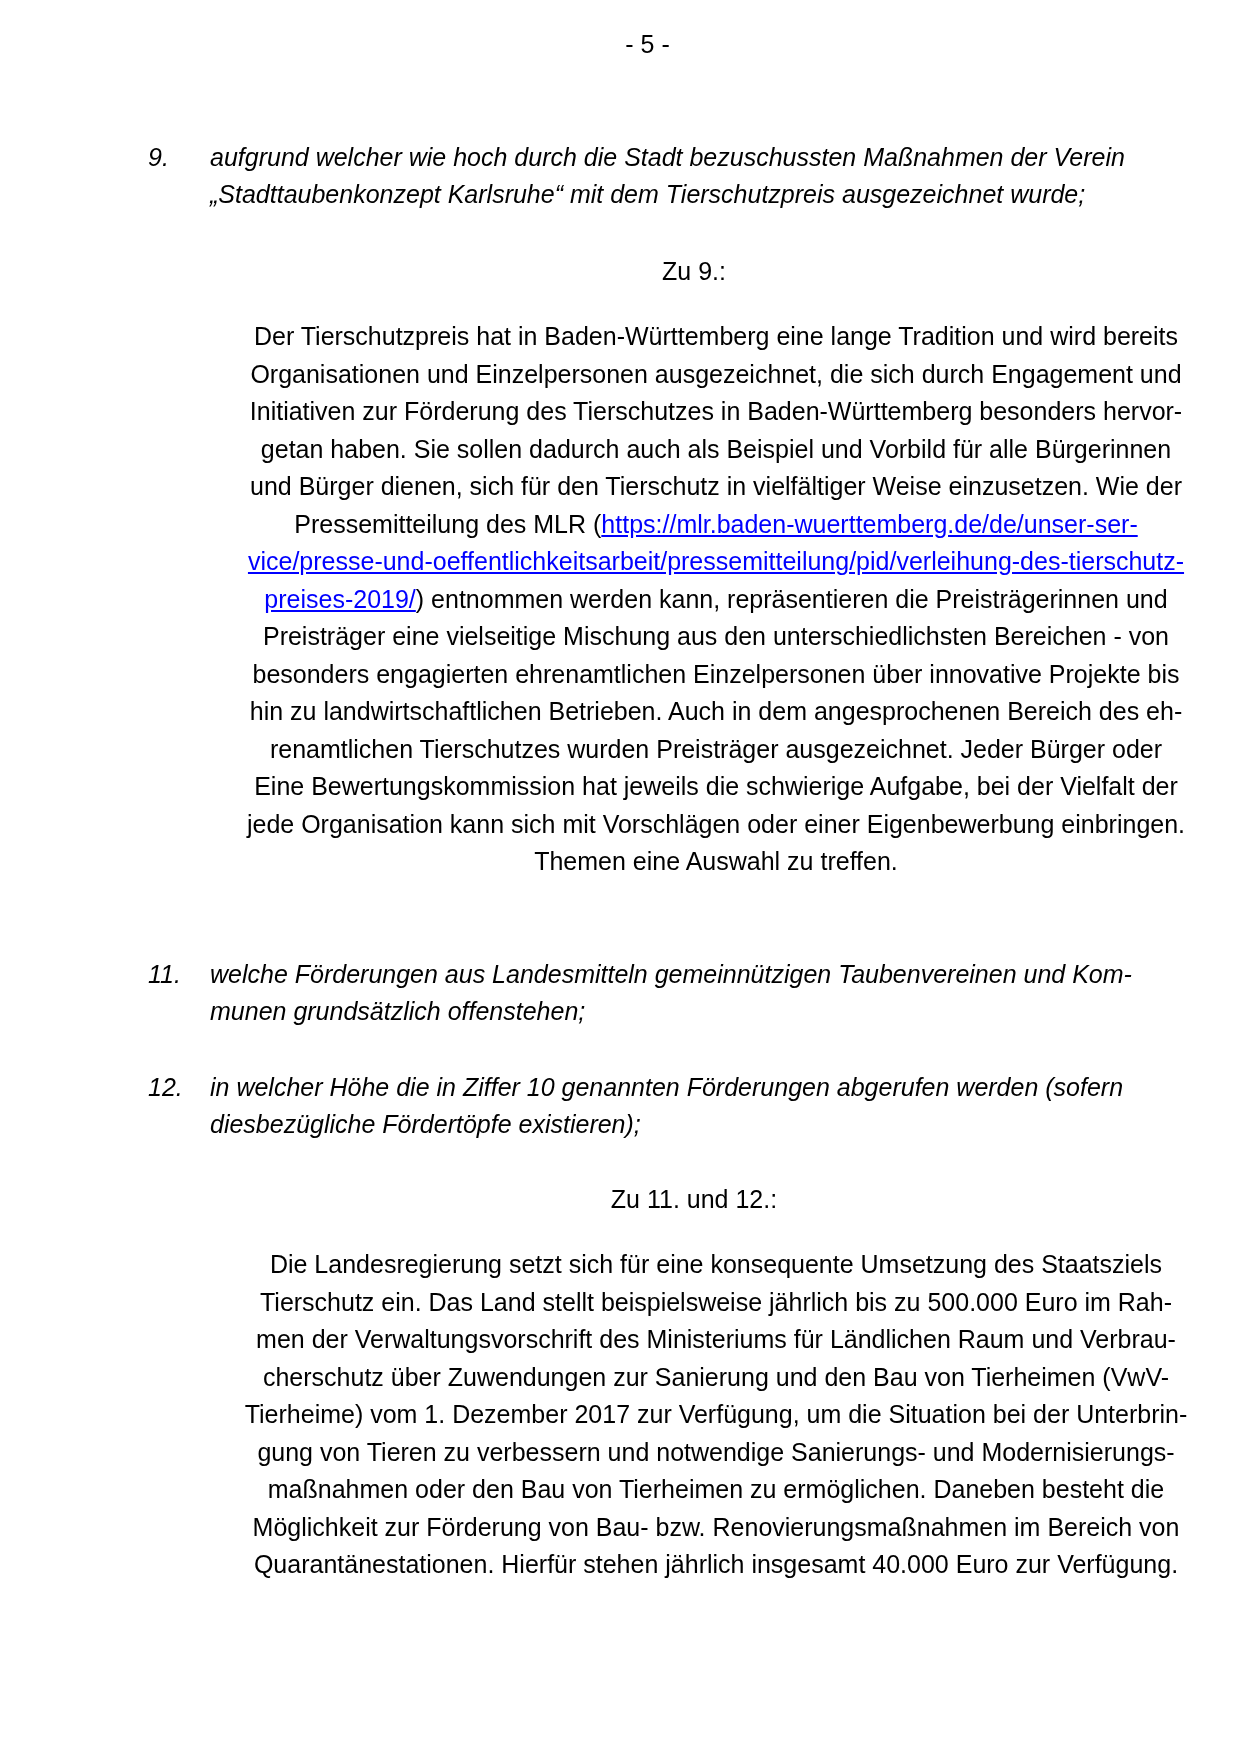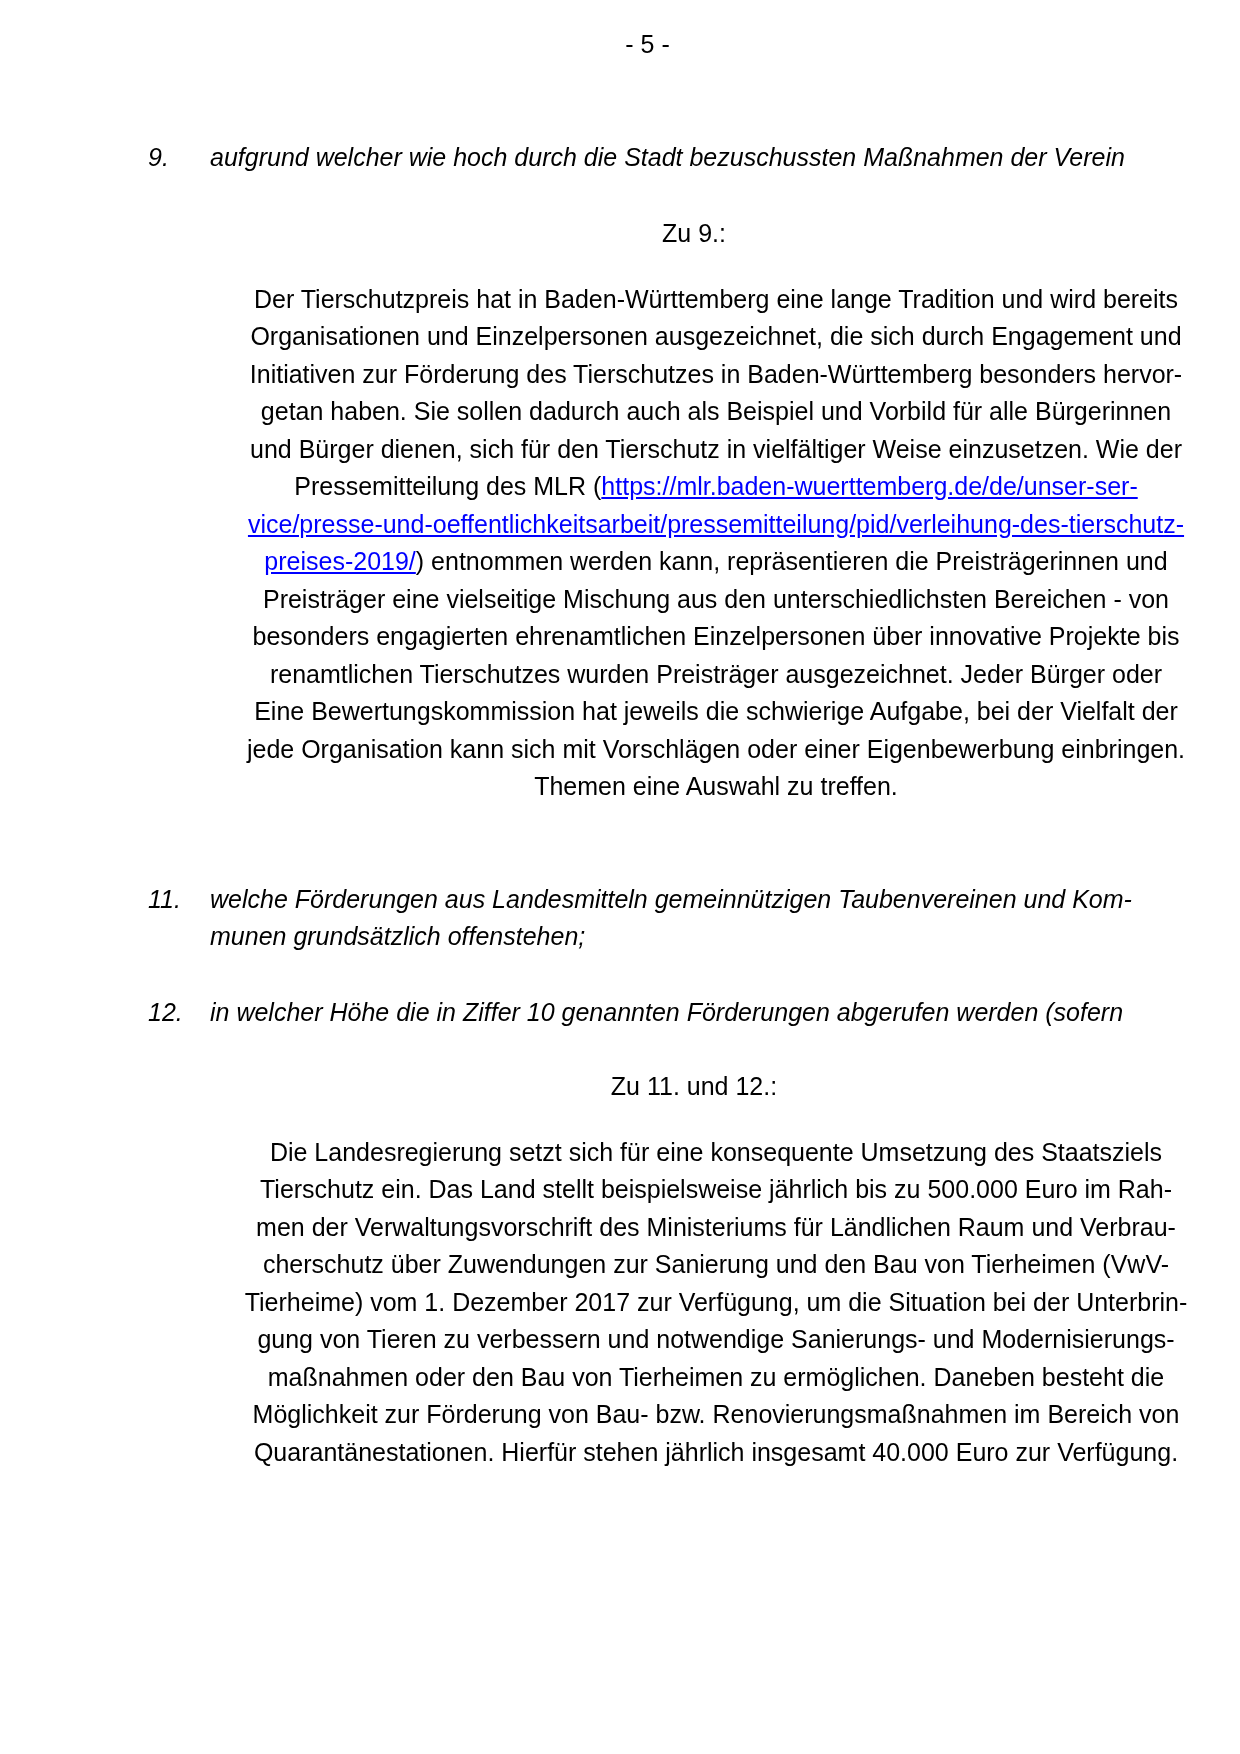--- a/index.html
+++ b/index.html
@@ -66,55 +66,58 @@
 <body>
 
 <div class="page">
 
   <div class="page-number">- 5 -</div>
 
   <section id="q9" class="question">
     <span class="q-num">9.</span>
     <div class="q-lines">
         <div class="line">aufgrund welcher wie hoch durch die Stadt bezuschussten Maßnahmen der Verein</div>
+        <div class="line">„Stadttaubenkonzept Karlsruhe“ mit dem Tierschutzpreis ausgezeichnet wurde;</div>
       </div>
   </section>
 
   <section id="ans9" class="answer">
     <div class="ans-label">Zu 9.:</div>
     <div class="ans-lines">
         <div class="line"><span>Der Tierschutzpreis hat in Baden-Württemberg eine lange Tradition und wird bereits</span></div>
         <div class="line"><span>Organisationen und Einzelpersonen ausgezeichnet, die sich durch Engagement und</span></div>
         <div class="line"><span>Initiativen zur Förderung des Tierschutzes in Baden-Württemberg besonders hervor-</span></div>
         <div class="line"><span>getan haben. Sie sollen dadurch auch als Beispiel und Vorbild für alle Bürgerinnen</span></div>
         <div class="line"><span>und Bürger dienen, sich für den Tierschutz in vielfältiger Weise einzusetzen. Wie der</span></div>
         <div class="line"><span>Pressemitteilung des MLR (</span><a class="doc-link" href="#">https://mlr.baden-wuerttemberg.de/de/unser-ser-</a></div>
         <div class="line"><a class="doc-link" href="#">vice/presse-und-oeffentlichkeitsarbeit/pressemitteilung/pid/verleihung-des-tierschutz-</a></div>
         <div class="line"><a class="doc-link" href="#">preises-2019/</a><span>) entnommen werden kann, repräsentieren die Preisträgerinnen und</span></div>
         <div class="line"><span>Preisträger eine vielseitige Mischung aus den unterschiedlichsten Bereichen - von</span></div>
         <div class="line"><span>besonders engagierten ehrenamtlichen Einzelpersonen über innovative Projekte bis</span></div>
+        <div class="line"><span>hin zu landwirtschaftlichen Betrieben. Auch in dem angesprochenen Bereich des eh-</span></div>
         <div class="line"><span>renamtlichen Tierschutzes wurden Preisträger ausgezeichnet. Jeder Bürger oder</span></div>
         <div class="line"><span>Eine Bewertungskommission hat jeweils die schwierige Aufgabe, bei der Vielfalt der</span></div>
         <div class="line"><span>jede Organisation kann sich mit Vorschlägen oder einer Eigenbewerbung einbringen.</span></div>
         <div class="line"><span>Themen eine Auswahl zu treffen.</span></div>
       </div>
   </section>
 
   <section id="q11" class="question">
     <span class="q-num">11.</span>
     <div class="q-lines">
         <div class="line">welche Förderungen aus Landesmitteln gemeinnützigen Taubenvereinen und Kom-</div>
         <div class="line">munen grundsätzlich offenstehen;</div>
       </div>
   </section>
 
   <section id="q12" class="question">
     <span class="q-num">12.</span>
     <div class="q-lines">
         <div class="line">in welcher Höhe die in Ziffer 10 genannten Förderungen abgerufen werden (sofern</div>
+        <div class="line">diesbezügliche Fördertöpfe existieren);</div>
       </div>
   </section>
 
   <section id="ans1112" class="answer">
     <div class="ans-label">Zu 11. und 12.:</div>
     <div class="ans-lines">
         <div class="line"><span>Die Landesregierung setzt sich für eine konsequente Umsetzung des Staatsziels</span></div>
         <div class="line"><span>Tierschutz ein. Das Land stellt beispielsweise jährlich bis zu 500.000 Euro im Rah-</span></div>
         <div class="line"><span>men der Verwaltungsvorschrift des Ministeriums für Ländlichen Raum und Verbrau-</span></div>
         <div class="line"><span>cherschutz über Zuwendungen zur Sanierung und den Bau von Tierheimen (VwV-</span></div>

